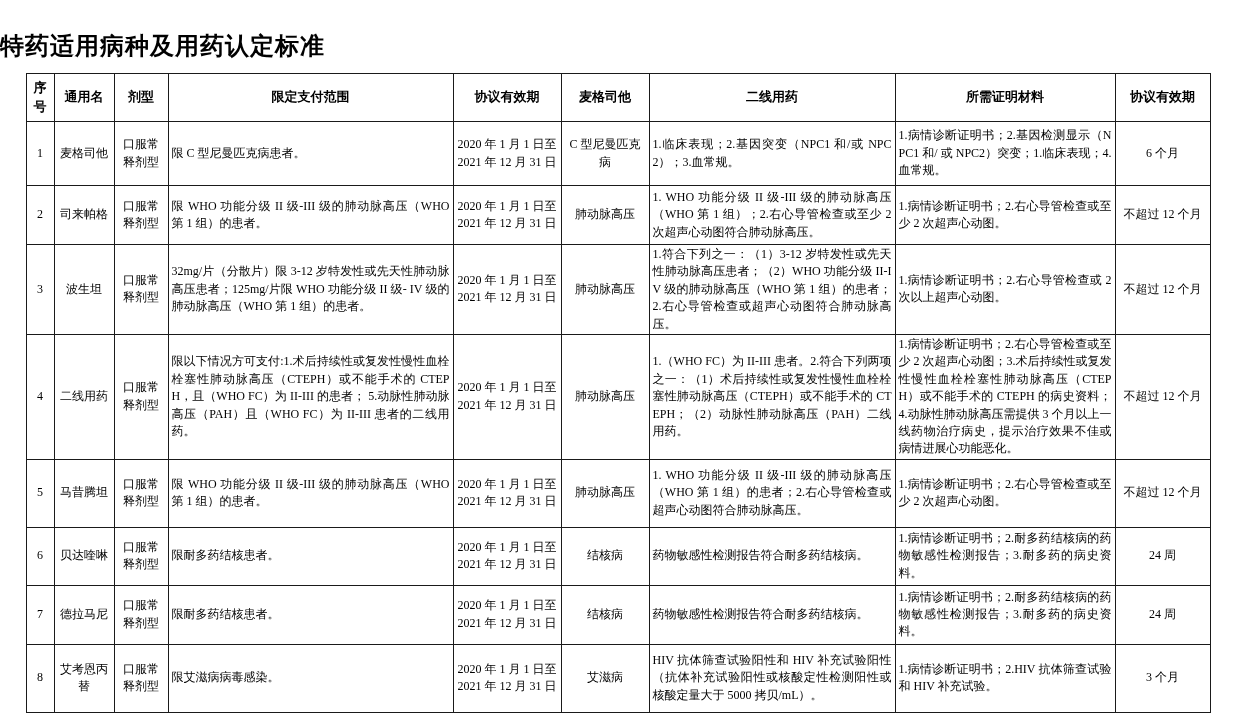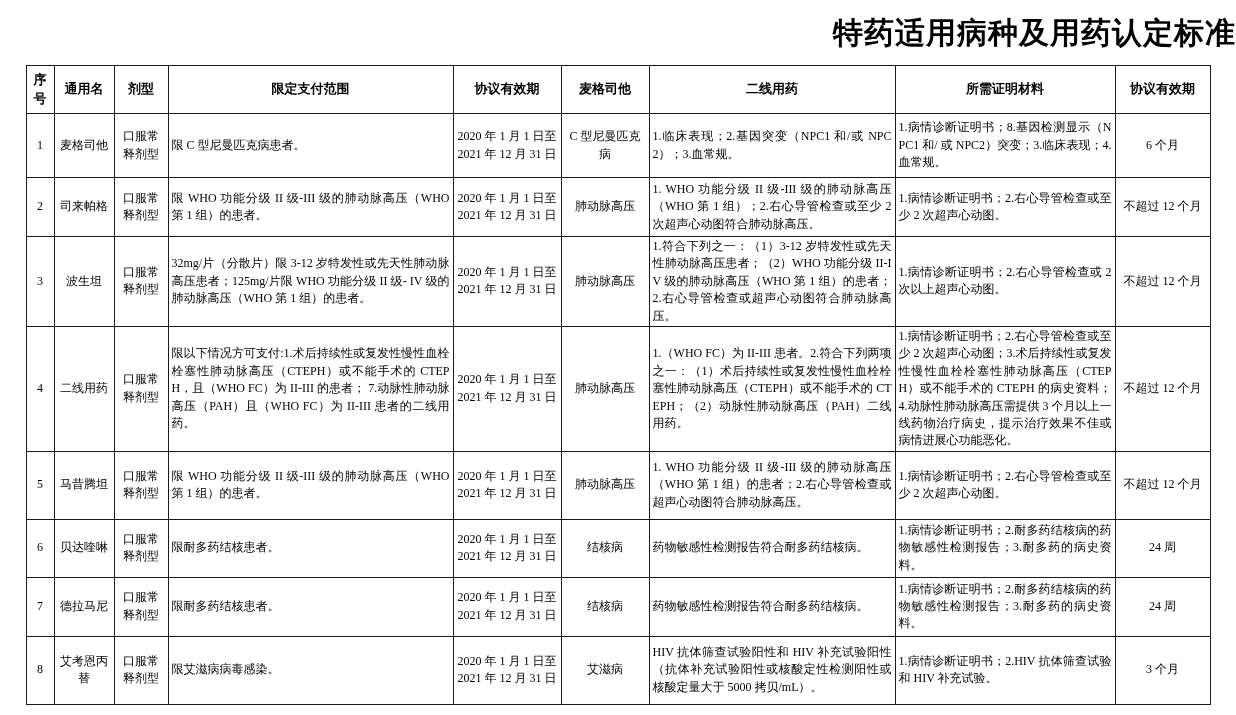--- a/index.html
+++ b/index.html
@@ -1,22 +1,22 @@
 <!DOCTYPE html>
 <html lang="zh"><head>
 <meta charset="utf-8">
 <style>
   html,body{margin:0;padding:0;background:#ffffff;color:#000;}
   body{width:1236px;height:715px;overflow:hidden;font-family:"Liberation Serif",serif;}
   .page-title{
-    text-align:right;
+    text-align:left;
     font-weight:bold;
-    font-size:30px;
+    font-size:24px;
     letter-spacing:1px;
-    padding-top:13px;
+    padding-top:30px;
     font-family:"Liberation Serif",serif;
   }
   table.doc-table{
     border-collapse:collapse;
     table-layout:fixed;
     width:1184px;
     margin:11px auto 8px auto;
   }
   .doc-table th,.doc-table td{
     border:1px solid #1a1a1a;
@@ -89,21 +89,21 @@
   </thead>
   <tbody>
       <tr>
         <td class="c">1</td>
         <td class="c">麦格司他</td>
         <td class="c">口服常释剂型</td>
         <td class="j">限 C 型尼曼匹克病患者。</td>
         <td class="c">2020 年 1 月 1 日至 2021 年 12 月 31 日</td>
         <td class="c">C 型尼曼匹克病</td>
         <td class="j">1.临床表现；2.基因突变（NPC1 和/或 NPC2）；3.血常规。</td>
-        <td class="j">1.病情诊断证明书；8.基因检测显示（NPC1 和/ 或 NPC2）突变；3.临床表现；4.血常规。</td>
+        <td class="j">1.病情诊断证明书；2.基因检测显示（NPC1 和/ 或 NPC2）突变；1.临床表现；4.血常规。</td>
         <td class="c">6 个月</td>
       </tr>
       <tr>
         <td class="c">2</td>
         <td class="c">司来帕格</td>
         <td class="c">口服常释剂型</td>
         <td class="j">限 WHO 功能分级 II 级-III 级的肺动脉高压（WHO 第 1 组）的患者。</td>
         <td class="c">2020 年 1 月 1 日至 2021 年 12 月 31 日</td>
         <td class="c">肺动脉高压</td>
         <td class="j">1. WHO 功能分级 II 级-III 级的肺动脉高压（WHO 第 1 组）；2.右心导管检查或至少 2 次超声心动图符合肺动脉高压。</td>
@@ -118,21 +118,21 @@
         <td class="c">2020 年 1 月 1 日至 2021 年 12 月 31 日</td>
         <td class="c">肺动脉高压</td>
         <td class="j">1.符合下列之一：（1）3-12 岁特发性或先天性肺动脉高压患者；（2）WHO 功能分级 II-IV 级的肺动脉高压（WHO 第 1 组）的患者；2.右心导管检查或超声心动图符合肺动脉高压。</td>
         <td class="j">1.病情诊断证明书；2.右心导管检查或 2 次以上超声心动图。</td>
         <td class="c">不超过 12 个月</td>
       </tr>
       <tr>
         <td class="c">4</td>
         <td class="c">二线用药</td>
         <td class="c">口服常释剂型</td>
-        <td class="j">限以下情况方可支付:1.术后持续性或复发性慢性血栓栓塞性肺动脉高压（CTEPH）或不能手术的 CTEPH，且（WHO FC）为 II-III 的患者； 7.动脉性肺动脉高压（PAH）且（WHO FC）为 II-III 患者的二线用药。</td>
+        <td class="j">限以下情况方可支付:1.术后持续性或复发性慢性血栓栓塞性肺动脉高压（CTEPH）或不能手术的 CTEPH，且（WHO FC）为 II-III 的患者； 5.动脉性肺动脉高压（PAH）且（WHO FC）为 II-III 患者的二线用药。</td>
         <td class="c">2020 年 1 月 1 日至 2021 年 12 月 31 日</td>
         <td class="c">肺动脉高压</td>
         <td class="j">1.（WHO FC）为 II-III 患者。2.符合下列两项之一：（1）术后持续性或复发性慢性血栓栓塞性肺动脉高压（CTEPH）或不能手术的 CTEPH；（2）动脉性肺动脉高压（PAH）二线用药。</td>
         <td class="j">1.病情诊断证明书；2.右心导管检查或至少 2 次超声心动图；3.术后持续性或复发性慢性血栓栓塞性肺动脉高压（CTEPH）或不能手术的 CTEPH 的病史资料；4.动脉性肺动脉高压需提供 3 个月以上一线药物治疗病史，提示治疗效果不佳或病情进展心功能恶化。</td>
         <td class="c">不超过 12 个月</td>
       </tr>
       <tr>
         <td class="c">5</td>
         <td class="c">马昔腾坦</td>
         <td class="c">口服常释剂型</td>

